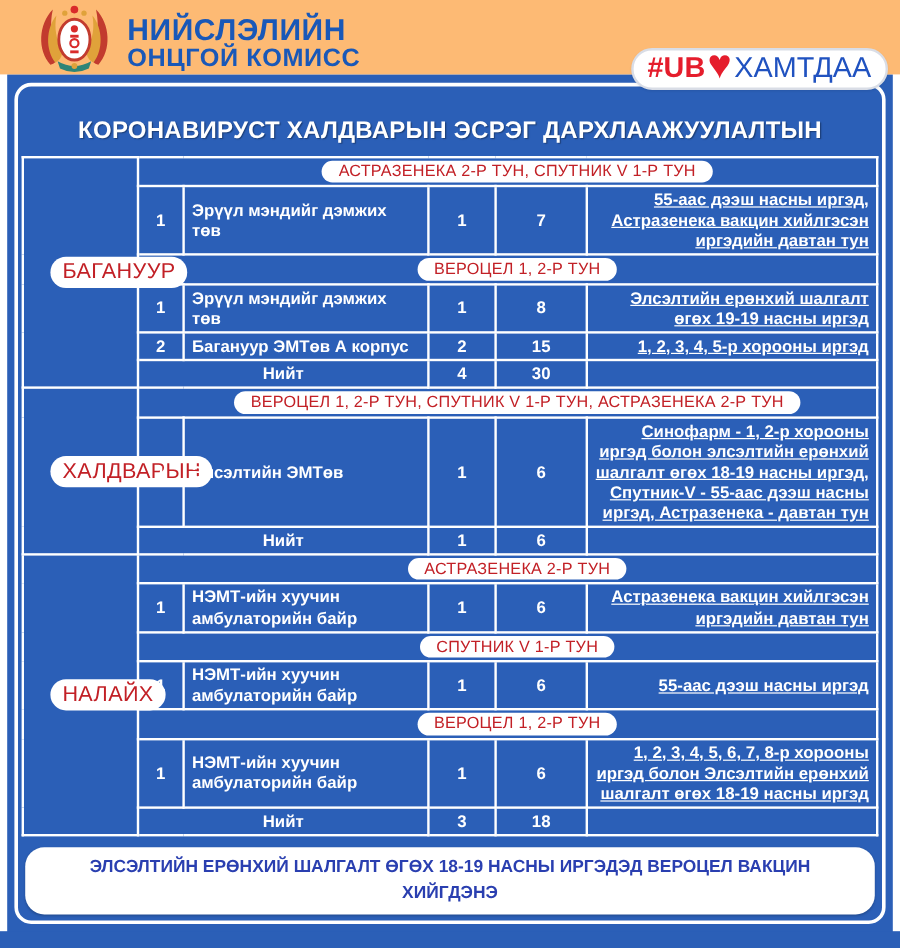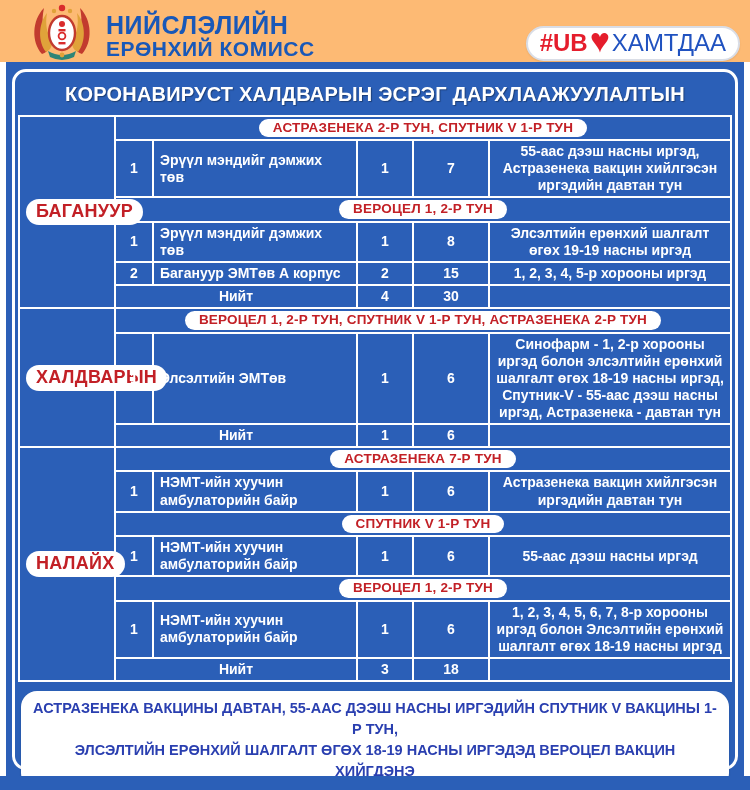--- a/index.html
+++ b/index.html
@@ -14,49 +14,49 @@
   body{font-family:"Liberation Sans",sans-serif;}
   .page{position:relative;width:750px;height:790px;background:#ffffff;overflow:hidden;}
 
   
   .top-header{position:absolute;top:0;left:0;width:100%;height:62px;background:#fdba74;z-index:2;}
   .brand{position:absolute;left:28px;top:2px;display:flex;align-items:center;gap:10px;}
   .org-name{color:var(--org-text);font-weight:bold;line-height:1.05;padding-top:8px;}
   .org-line1{font-size:25px;letter-spacing:0.5px;}
   .org-line2{font-size:21px;letter-spacing:0.5px;}
 
-  .hashtag-pill{position:absolute;top:26px;right:10px;z-index:5;background:#ffffff;
+  .hashtag-pill{position:absolute;top:40px;right:10px;z-index:5;background:#ffffff;
     border:2px solid #d9dde6;border-radius:20px;padding:1px 12px 2px 12px;
     display:flex;align-items:center;gap:2px;box-shadow:0 1px 2px rgba(0,0,0,0.08);}
   .tag-red{color:var(--heart);font-weight:bold;font-size:24px;}
   .tag-blue{color:#2052c0;font-weight:normal;font-size:24px;}
   .heart{color:var(--heart);font-size:34px;line-height:22px;margin:-6px 0 0 0;}
 
   
   .blue-area{position:absolute;top:62px;left:6px;right:6px;bottom:12px;background:var(--blue);}
   .bottom-bar{position:absolute;left:0;right:0;bottom:0;height:14px;background:var(--blue);}
   .frame{position:absolute;top:7px;left:6px;right:6px;bottom:8px;border:3px solid #ffffff;
-    border-radius:14px;padding:1px 2px;display:flex;flex-direction:column;}
+    border-radius:14px;padding:16px 2px;display:flex;flex-direction:column;}
 
   .poster-title{color:#ffffff;font-weight:bold;text-align:center;font-size:20px;
     line-height:1.33;padding:8px 0 7px 0;text-shadow:1px 1px 1px rgba(0,0,0,0.35);letter-spacing:0.2px;}
 
   
   table.schedule{border-collapse:collapse;width:calc(100% - 2px);margin:0 auto;table-layout:fixed;}
   table.schedule td{border:2px solid #ffffff;color:#ffffff;font-weight:bold;font-size:14px;
     line-height:1.22;padding:2px 6px;vertical-align:middle;}
   td.district-cell{text-align:center;}
-  .pill{display:inline-block;background:#ffffff;color:var(--red);font-weight:bold;
-    border-radius:14px;white-space:nowrap;}
+  .pill{display:inline-block;background:#ffffff;color:var(--red);font-weight:normal;
+    border-radius:14px;white-space:nowrap;margin-left:16px;}
   .district-pill{font-size:18px;padding:2px 10px;letter-spacing:0.3px;}
   .vaccine-pill{font-size:13.5px;padding:1px 14px;letter-spacing:0.2px;}
   td.vaccine-header-cell{text-align:center;padding:2px 0;}
   td.cell-no,td.cell-points,td.cell-doses{text-align:center;}
   td.cell-site{text-align:left;padding-left:8px;}
-  td.cell-target{text-align:center;padding-left:8px;font-size:13.8px;}
+  td.cell-target{text-align:right;padding-left:8px;font-size:13.8px;text-decoration:underline;}
   td.total-label{text-align:center;}
   tr.total-row td{height:20px;}
 
   
   .footer-note{margin:9px 4px 3px 4px;background:#ffffff;border-radius:16px;
     padding:7px 12px;text-align:center;color:var(--footer-text);font-weight:bold;
     font-size:14.5px;line-height:1.45;box-shadow:0 1px 2px rgba(0,0,0,0.2);}
 </style>
 </head>
 <body>
@@ -76,21 +76,21 @@
         <ellipse cx="34" cy="31" rx="13" ry="17" fill="#ffffff" stroke="#c23b2e" stroke-width="2.4"></ellipse>
         <circle cx="34" cy="22" r="3" fill="#d92b2b"></circle>
         <rect x="30.5" y="27" width="7" height="2.4" fill="#d92b2b"></rect>
         <circle cx="34" cy="34" r="3.4" fill="none" stroke="#d92b2b" stroke-width="1.8"></circle>
         <rect x="30.5" y="40" width="7" height="2.4" fill="#d92b2b"></rect>
         <path d="M20,49 Q34,57 48,49 L46,55 Q34,61 22,55 Z" fill="#2e8577"></path>
         <circle cx="34" cy="53" r="2.4" fill="#e0a23a"></circle>
       </svg>
       <div class="org-name">
         <div class="org-line1">НИЙСЛЭЛИЙН</div>
-        <div class="org-line2">ЕРӨНХИЙ КОМИСС</div>
+        <div class="org-line2">ОНЦГОЙ КОМИСС</div>
       </div>
     </div>
     <div class="hashtag-pill">
       <span class="tag-red">#UB</span>
       <span class="heart">♥</span>
       <span class="tag-blue">ХАМТДАА</span>
     </div>
   </div>
 
   <div class="blue-area">
@@ -155,21 +155,21 @@
               <td class="cell-target">Синофарм - 1, 2-р хорооны иргэд болон элсэлтийн ерөнхий шалгалт өгөх 18-19 насны иргэд, Спутник-V - 55-аас дээш насны иргэд, Астразенека - давтан тун</td>
             </tr>
             <tr class="total-row">
               <td class="total-label" colspan="2">Нийт</td>
               <td class="cell-points">1</td>
               <td class="cell-doses">6</td>
               <td class="cell-target"></td>
             </tr>
             <tr>
               <td class="district-cell" rowspan="7"><span class="pill district-pill">НАЛАЙХ</span></td>
-              <td class="vaccine-header-cell" colspan="5"><span class="pill vaccine-pill">АСТРАЗЕНЕКА 7-Р ТУН</span></td>
+              <td class="vaccine-header-cell" colspan="5"><span class="pill vaccine-pill">АСТРАЗЕНЕКА 2-Р ТУН</span></td>
             </tr>
             <tr>
               <td class="cell-no">1</td>
               <td class="cell-site">НЭМТ-ийн хуучин амбулаторийн байр</td>
               <td class="cell-points">1</td>
               <td class="cell-doses">6</td>
               <td class="cell-target">Астразенека вакцин хийлгэсэн иргэдийн давтан тун</td>
             </tr>
             <tr>
               <td class="vaccine-header-cell" colspan="5"><span class="pill vaccine-pill">СПУТНИК V 1-Р ТУН</span></td>
@@ -194,20 +194,19 @@
             <tr class="total-row">
               <td class="total-label" colspan="2">Нийт</td>
               <td class="cell-points">3</td>
               <td class="cell-doses">18</td>
               <td class="cell-target"></td>
             </tr>
           </tbody>
       </table>
 
       <div class="footer-note">
-        <div>АСТРАЗЕНЕКА ВАКЦИНЫ ДАВТАН, 55-ААС ДЭЭШ НАСНЫ ИРГЭДИЙН СПУТНИК V ВАКЦИНЫ 1-Р ТУН,</div>
         <div>ЭЛСЭЛТИЙН ЕРӨНХИЙ ШАЛГАЛТ ӨГӨХ 18-19 НАСНЫ ИРГЭДЭД ВЕРОЦЕЛ ВАКЦИН ХИЙГДЭНЭ</div>
       </div>
     </div>
   </div>
 
   <div class="bottom-bar"></div>
 </div>
 
 </body></html>

